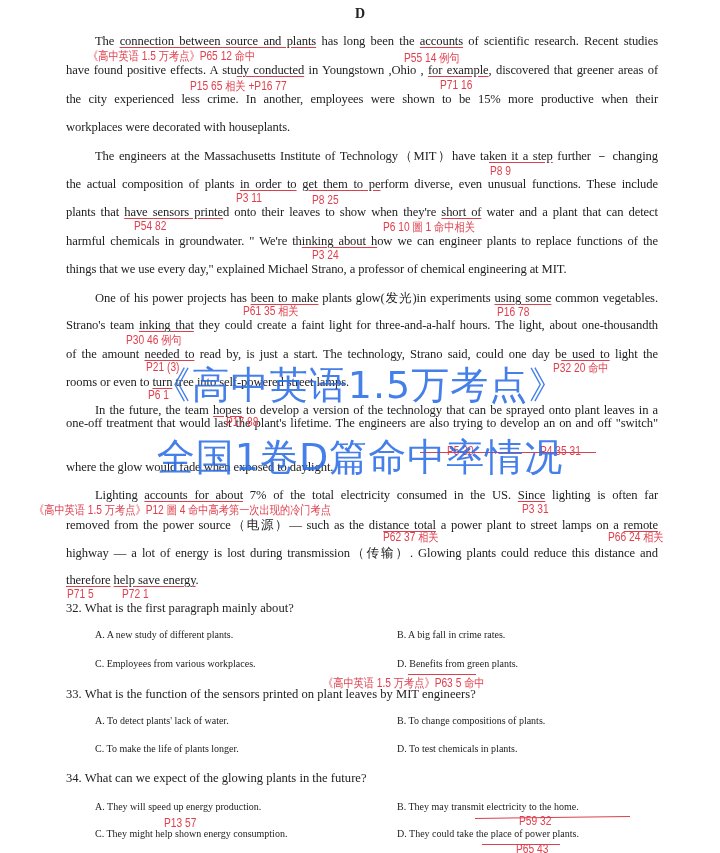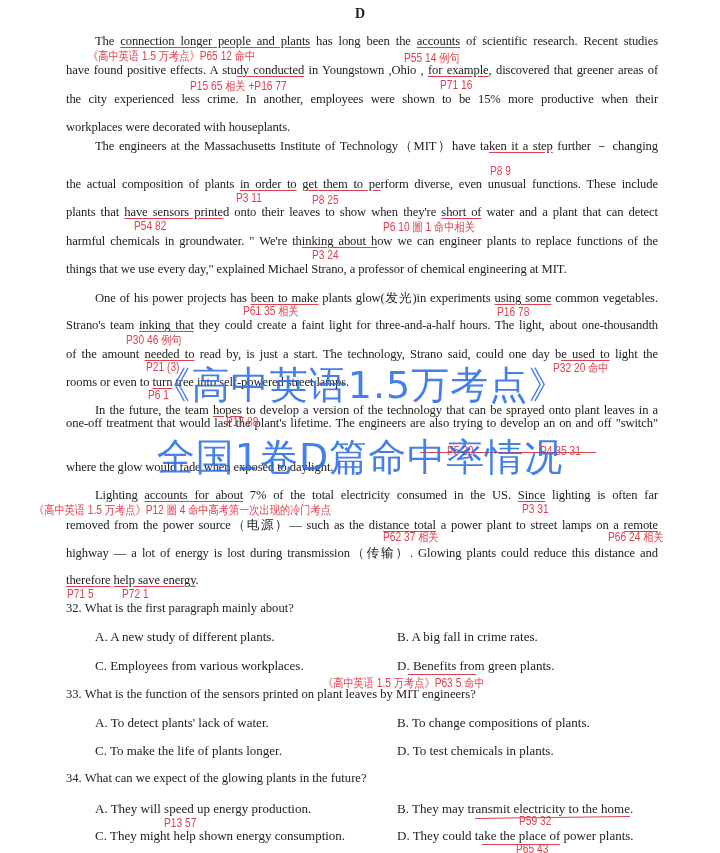--- a/index.html
+++ b/index.html
@@ -10,42 +10,42 @@
   .title { position: absolute; left: 0; width: 720px; top: 6px; text-align: center; font-weight: bold; font-size: 14px; }
   .line { position: absolute; left: 66px; width: 592px; font-size: 12.6px; white-space: nowrap; letter-spacing: -0.1px; }
   .line.indent { left: 95px; width: 563px; }
   .line.just { text-align: justify; text-align-last: justify; }
   .u { text-decoration: underline; text-decoration-color: #d9414f; text-underline-offset: 2px; }
   .ann {
     position: absolute; color: #e0404e; font-size: 12px; white-space: nowrap;
     font-family: "Liberation Sans", "DejaVu Sans", sans-serif; transform: scaleX(0.85); transform-origin: left center;
   }
   .q { position: absolute; left: 66px; font-size: 12.6px; white-space: nowrap; }
-  .opt { position: absolute; font-size: 13px; white-space: nowrap; }
+  .opt { position: absolute; font-size: 10px; white-space: nowrap; }
   .colA { left: 95px; } .colB { left: 397px; }
   .watermark {
     position: absolute; left: 0; width: 720px; text-align: center; color: #2c6ee6; opacity: 0.88;
     font-family: "DejaVu Sans", "Liberation Sans", sans-serif; font-size: 38px; line-height: 1; letter-spacing: 1px;
   }
   .wm1 { top: 366px; }
   .wm2 { top: 438px; }
   .redline { position: absolute; height: 1px; background: #d9414f; }
 </style>
 </head>
 <body>
 
 <div>
   <div class="title">D</div>
 
-  <div class="line indent just" style="top:34px"><span>The </span><span class="u">connection longer people and plants</span><span> has long been the </span><span class="u">accounts</span><span> of scientific research. Recent studies</span></div>
+  <div class="line indent just" style="top:34px"><span>The </span><span class="u">connection between source and plants</span><span> has long been the </span><span class="u">accounts</span><span> of scientific research. Recent studies</span></div>
   <div class="line just" style="top:63px"><span>have found positive effects. A stu</span><span class="u">dy conducted</span><span> in Youngstown ,Ohio , </span><span class="u">for example</span><span>, discovered that greener areas of</span></div>
   <div class="line just" style="top:92px">the city experienced less crime. In another, employees were shown to be 15% more productive when their</div>
   <div class="line" style="top:120px">workplaces were decorated with houseplants.</div>
 
-  <div class="line indent just" style="top:138px"><span>The engineers at the Massachusetts Institute of Technology（MIT）have ta</span><span class="u">ken it a step</span><span> further － changing</span></div>
+  <div class="line indent just" style="top:148px"><span>The engineers at the Massachusetts Institute of Technology（MIT）have ta</span><span class="u">ken it a step</span><span> further － changing</span></div>
   <div class="line just" style="top:177px"><span>the actual composition of plants </span><span class="u">in order to</span><span> g</span><span class="u">et them to pe</span><span>rform diverse, even unusual functions. These include</span></div>
   <div class="line just" style="top:205px"><span>plants that </span><span class="u">have sensors printe</span><span>d onto their leaves to show when they're </span><span class="u">short of</span><span> water and a plant that can detect</span></div>
   <div class="line just" style="top:234px"><span>harmful chemicals in groundwater. " We're th</span><span class="u">inking about h</span><span>ow we can engineer plants to replace functions of the</span></div>
   <div class="line" style="top:262px">things that we use every day," explained Michael Strano, a professor of chemical engineering at MIT.</div>
 
   <div class="line indent just" style="top:290px"><span>One of his power projects has </span><span class="u">been to make</span><span> plants glow(发光)in experiments </span><span class="u">using some</span><span> common vegetables.</span></div>
   <div class="line just" style="top:318px"><span>Strano's team </span><span class="u">inking that</span><span> they could create a faint light for three-and-a-half hours. The light, about one-thousandth</span></div>
   <div class="line just" style="top:347px"><span>of the amount </span><span class="u">needed to</span><span> read by, is just a start. The technology, Strano said, could one day b</span><span class="u">e used to</span><span> light the</span></div>
   <div class="line" style="top:375px"><span>rooms or even to </span><span class="u">turn</span><span> tree into self-powered street lamps.</span></div>
 

